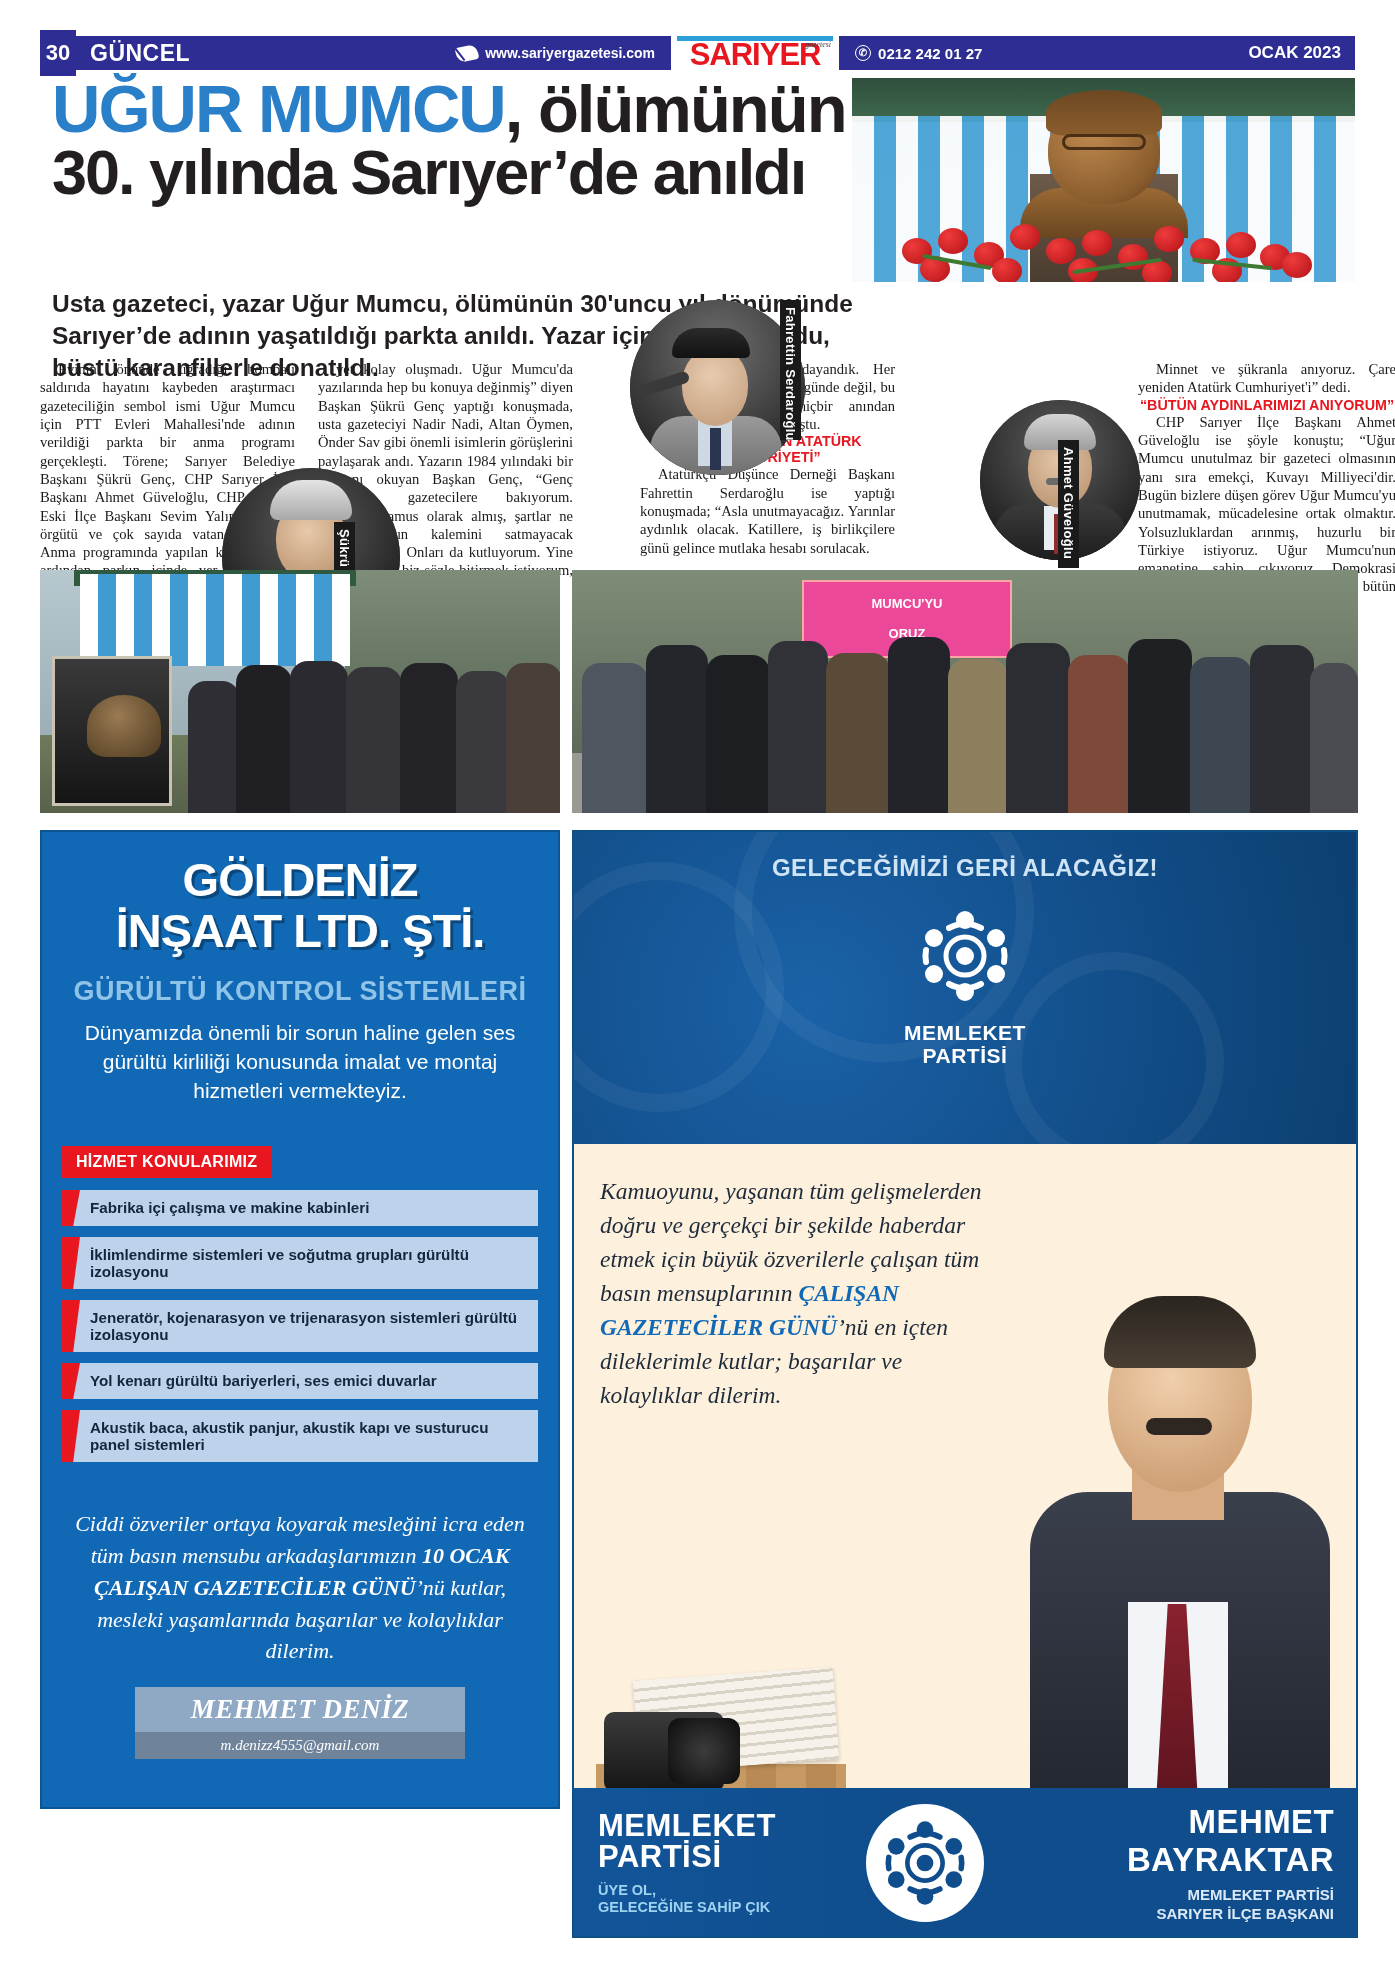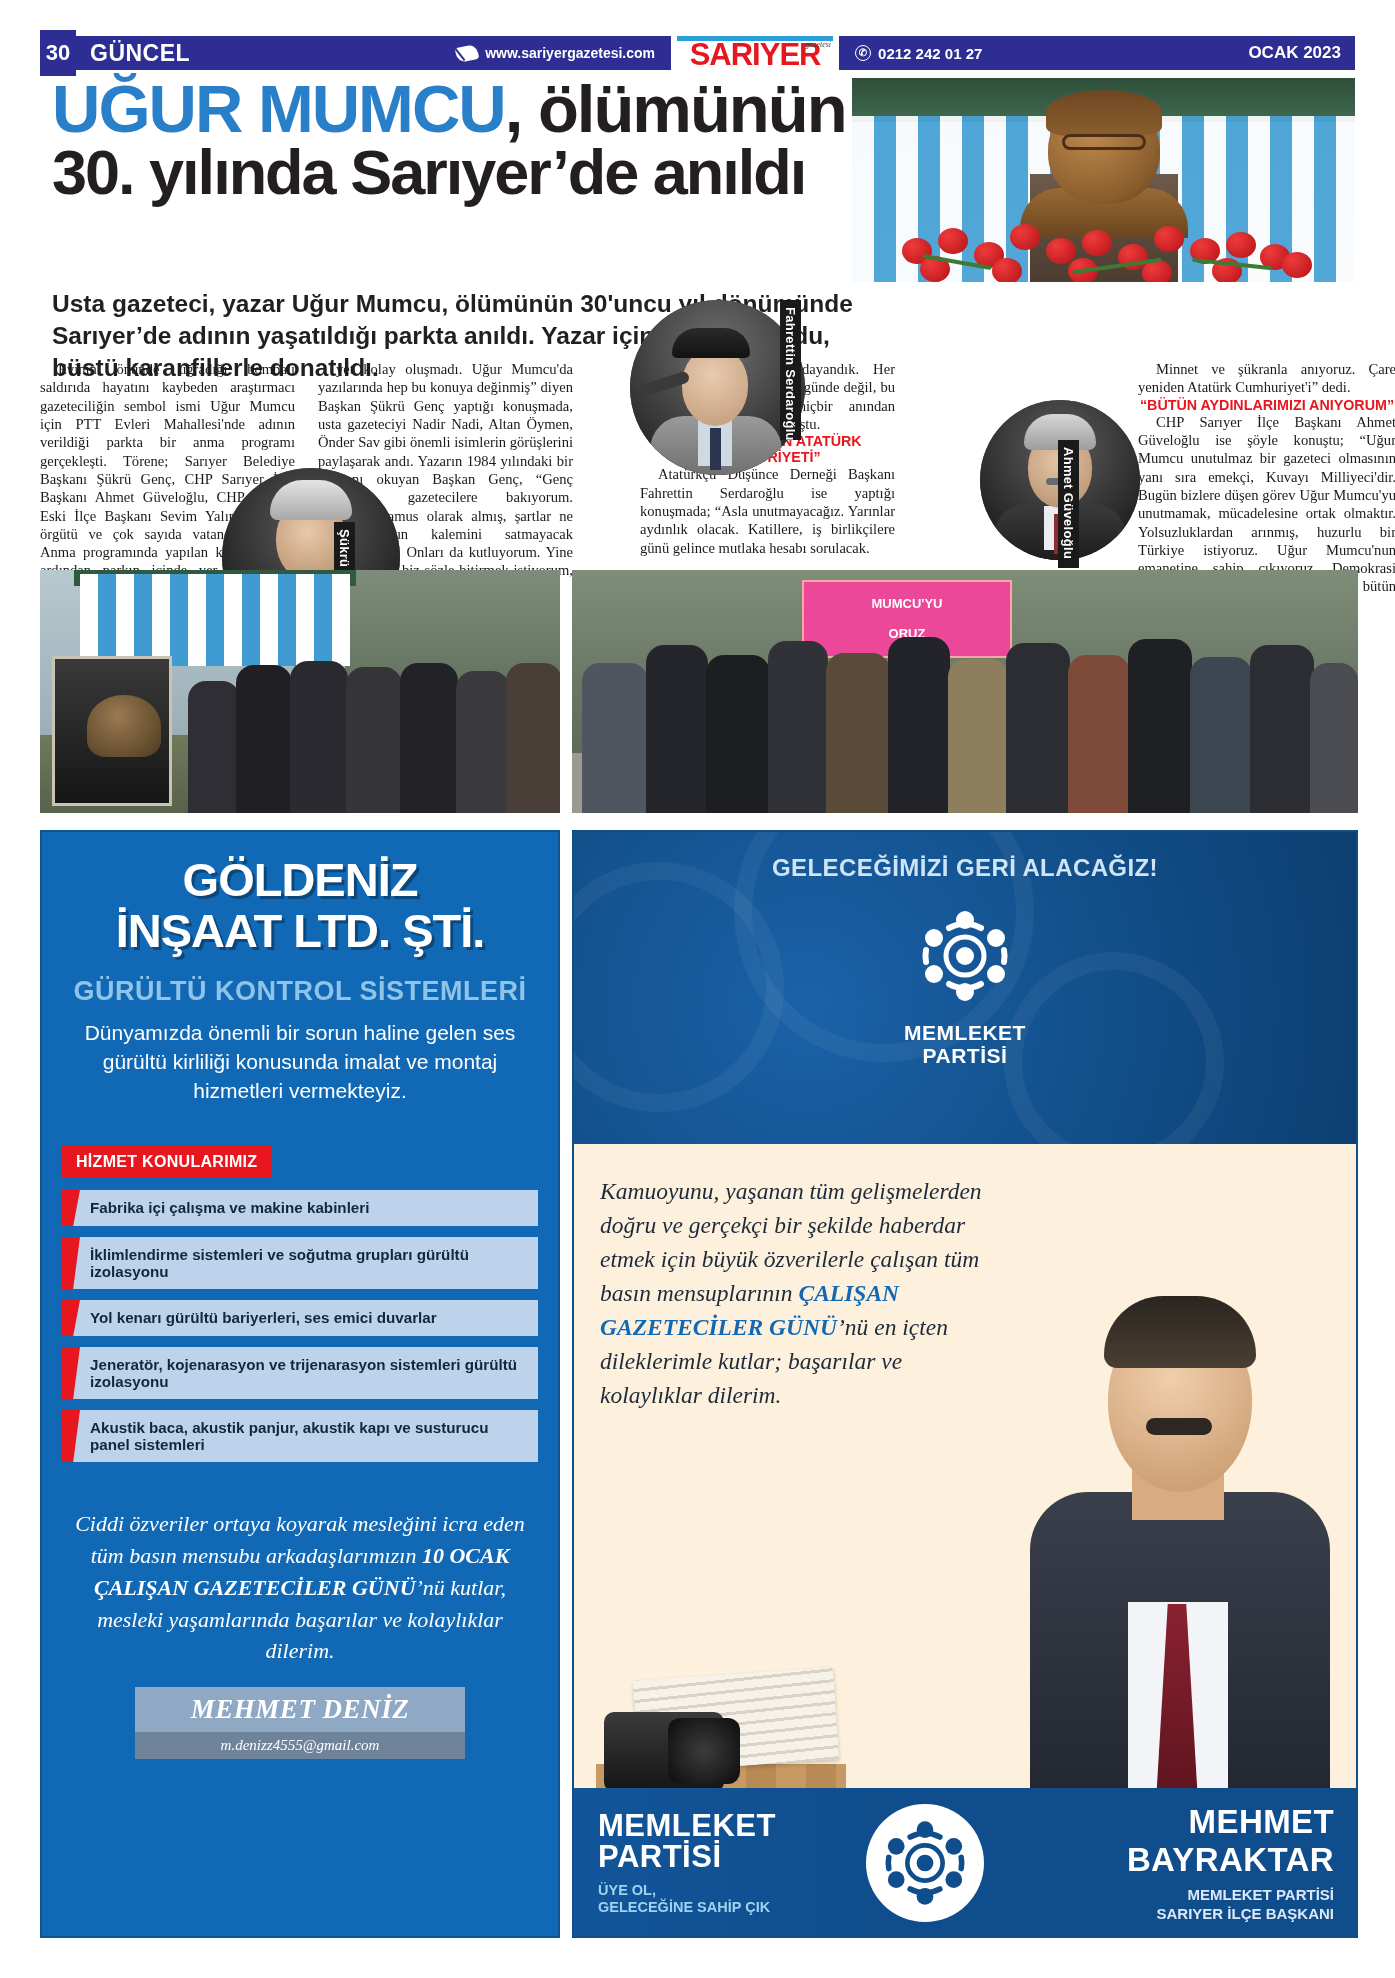--- a/index.html
+++ b/index.html
@@ -274,21 +274,21 @@
     color:#fff; font-family:"Liberation Sans",sans-serif; font-weight:700;
     font-size:13px; text-align:center; margin-top:14px; line-height:1.25;
   }
   #photoRight .pavement {
     position:absolute; left:0; bottom:0; width:100%; height:60px;
     background:repeating-linear-gradient(90deg,#9a9a93 0 26px,#888881 26px 52px);
   }
 
   
   .ad-gold {
-    position:absolute; left:40px; top:830px; width:520px; height:1108px;
+    position:absolute; left:40px; top:830px; width:520px; height:979px;
     background:#1169b6; border:2px solid #0d5591;
     display:flex; flex-direction:column; align-items:center; padding:24px 20px;
   }
   .ad-gold .brand {
     color:#fff; font-family:"Liberation Sans",sans-serif; font-weight:700;
     font-size:47px; line-height:1.0; letter-spacing:-1px; text-align:center;
     text-shadow:3px 3px 0 rgba(0,0,0,.32);
   }
   .ad-gold .brand2 {
     color:#fff; font-family:"Liberation Sans",sans-serif; font-weight:700;
@@ -612,22 +612,22 @@
   <div class="ad-gold">
     <div class="brand">GÖLDENİZ</div>
     <div class="brand2">İNŞAAT LTD. ŞTİ.</div>
     <div class="tagline">GÜRÜLTÜ KONTROL SİSTEMLERİ</div>
     <div class="blurb">Dünyamızda önemli bir sorun haline gelen ses gürültü kirliliği konusunda imalat ve montaj hizmetleri vermekteyiz.</div>
 
     <div class="svc-title">HİZMET KONULARIMIZ</div>
     <div class="svc-list">
       <div class="svc-item">Fabrika içi çalışma ve makine kabinleri</div>
       <div class="svc-item">İklimlendirme sistemleri ve soğutma grupları gürültü izolasyonu</div>
+      <div class="svc-item">Jeneratör, kojenarasyon ve trijenarasyon sistemleri gürültü izolasyonu</div>
       <div class="svc-item">Yol kenarı gürültü bariyerleri, ses emici duvarlar</div>
-      <div class="svc-item">Jeneratör, kojenarasyon ve trijenarasyon sistemleri gürültü izolasyonu</div>
       <div class="svc-item">Akustik baca, akustik panjur, akustik kapı ve susturucu panel sistemleri</div>
     </div>
 
     <div class="closing">
       <span>Ciddi özveriler ortaya koyarak mesleğini icra eden tüm basın mensubu arkadaşlarımızın</span>
       <b>10 OCAK ÇALIŞAN GAZETECİLER GÜNÜ</b><span>’nü kutlar, mesleki yaşamlarında başarılar ve kolaylıklar dilerim.</span>
     </div>
 
     <div class="namebar">MEHMET DENİZ</div>
     <div class="mailbar">m.denizz4555@gmail.com</div>

